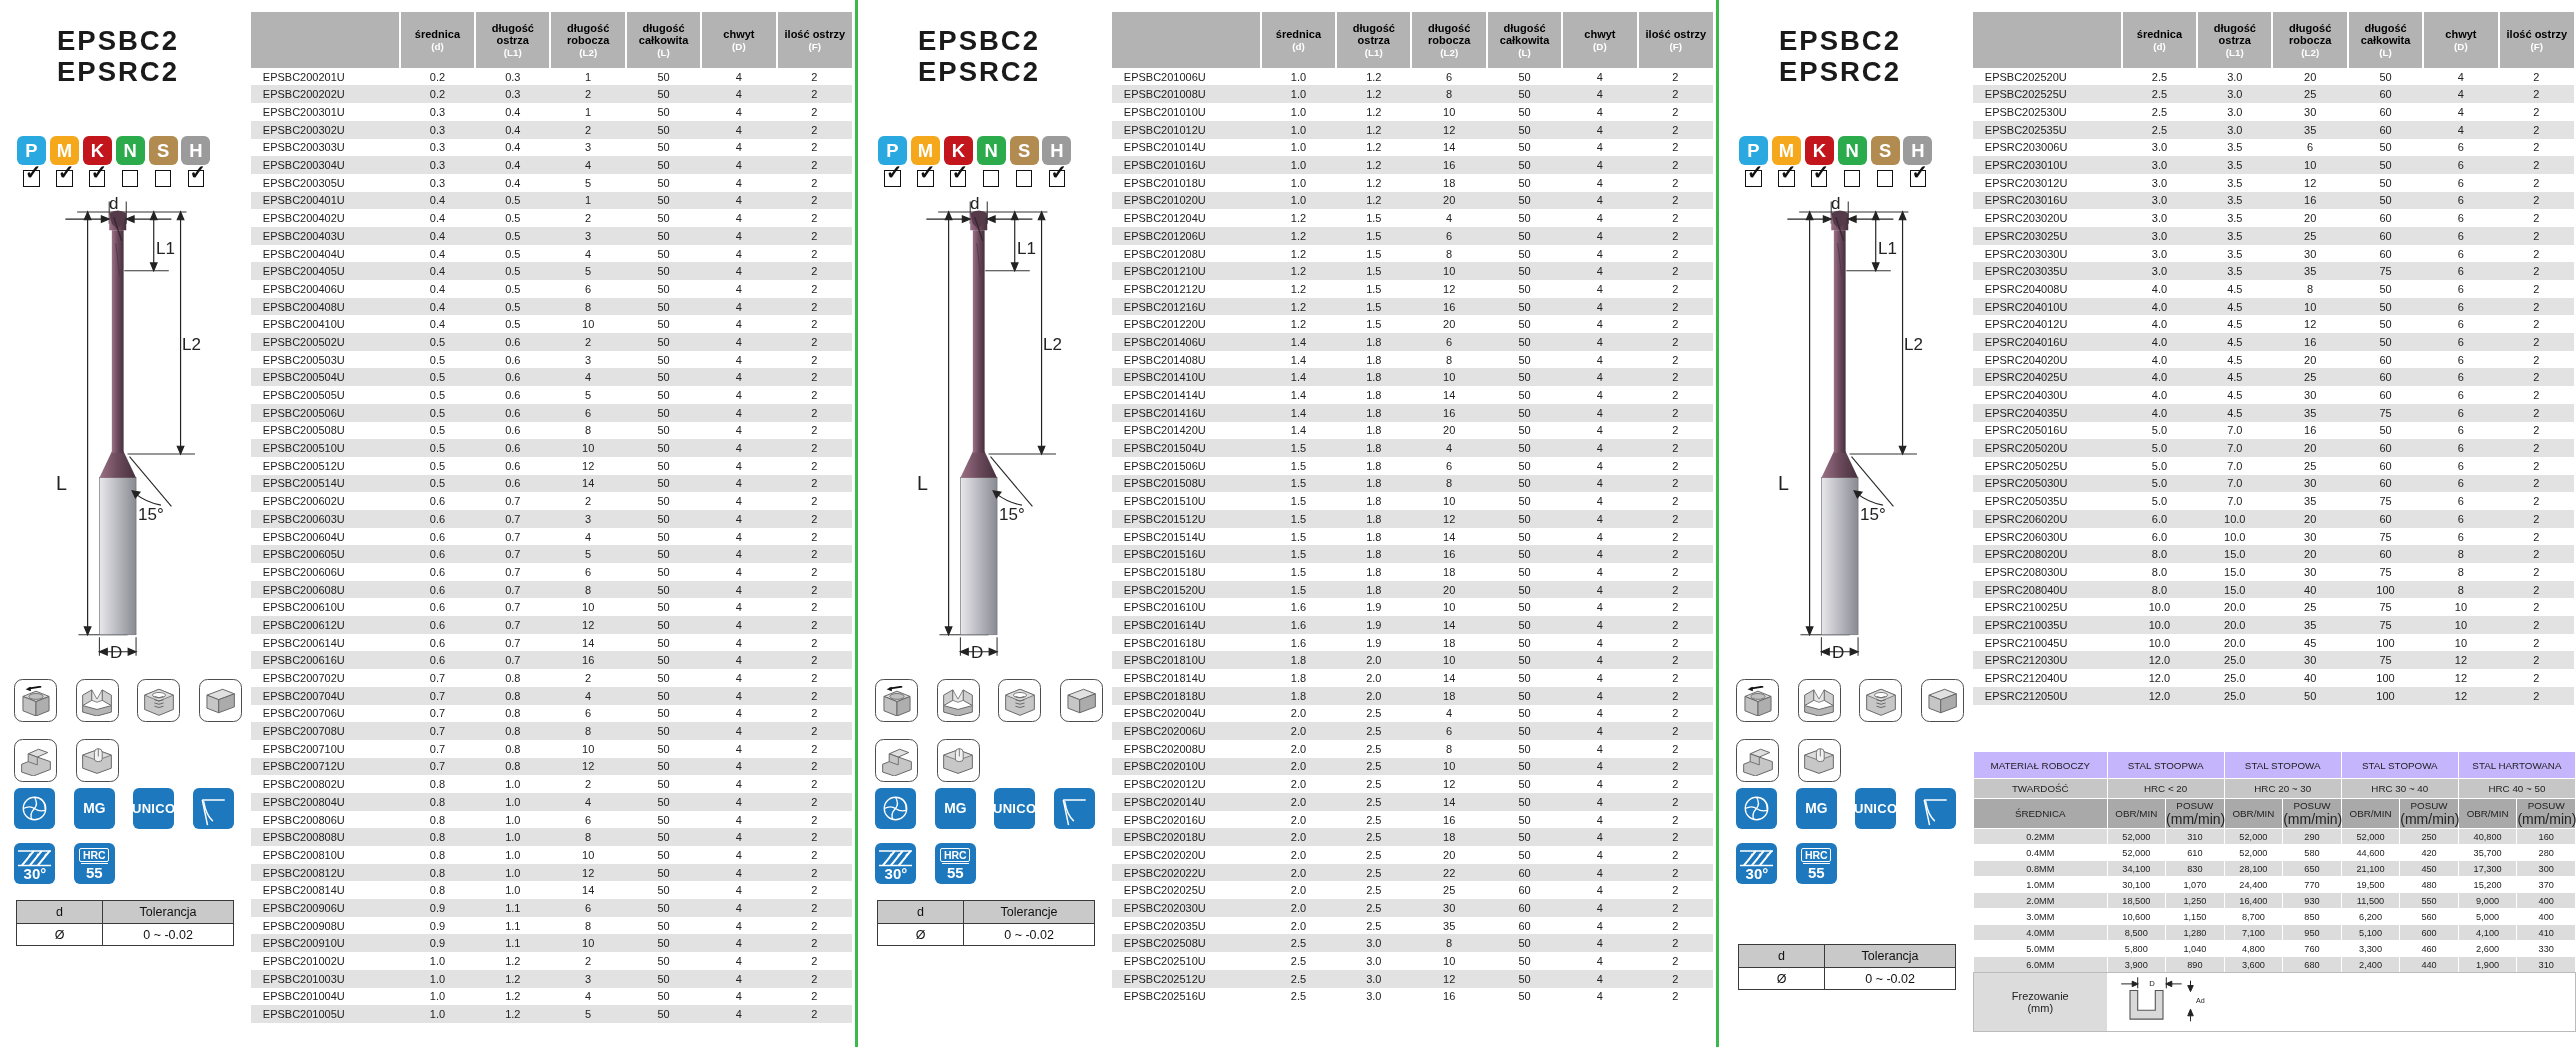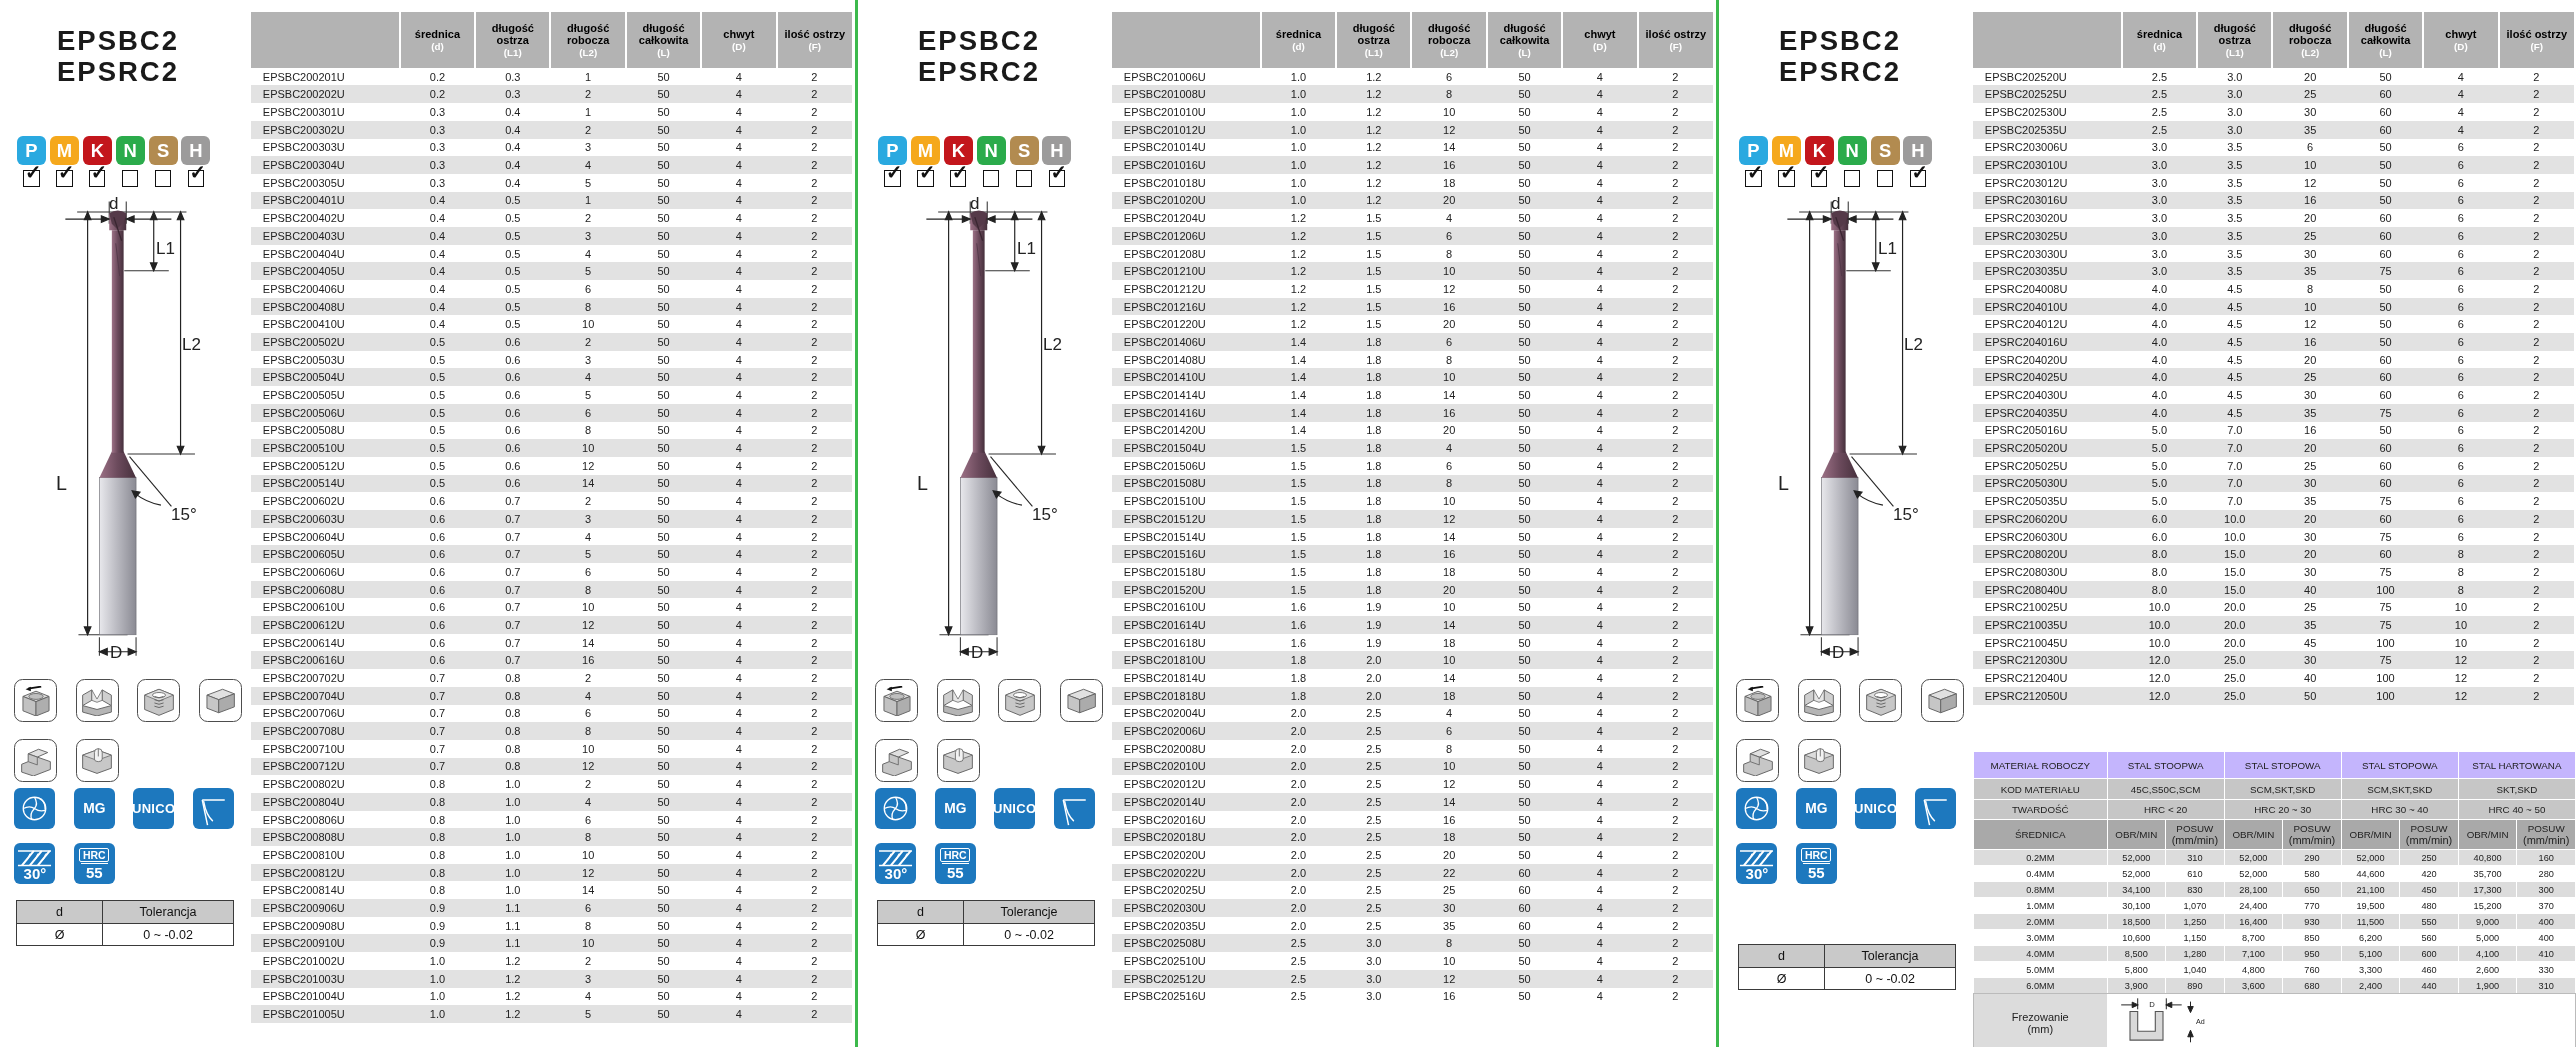--- a/index.html
+++ b/index.html
@@ -22,21 +22,21 @@
   .mat-box{width:14.4px;height:14.4px;border:1.6px solid #111;margin:5.2px auto 0;position:relative;background:#fff;}
   .tick{position:absolute;left:0.7px;top:-7.9px;font-size:19.7px;font-weight:bold;color:#111;line-height:1;}
 
   .drawing-wrap{position:absolute;left:13px;top:197px;width:216px;height:469px;}
   .drawing-wrap svg{width:216px;height:469px;}
   .dim-label{position:absolute;font-size:17px;color:#222;}
   .lbl-d{left:96px;top:-2.6px;}
   .lbl-l1{left:143px;top:42px;}
   .lbl-l2{left:169px;top:138px;}
   .lbl-l{left:43px;top:275px;font-size:19.7px;}
-  .lbl-15{left:125px;top:308px;margin-left:33px;}
+  .lbl-15{left:125px;top:308px;}
   .lbl-D{left:97px;top:446px;}
 
   .ops{position:absolute;left:14.4px;top:679px;width:236px;display:flex;flex-wrap:wrap;gap:17px 18.4px;}
   .op{width:41px;height:41px;border:1.6px solid #4d4d4d;border-radius:8.5px;display:flex;
       align-items:center;justify-content:center;background:#fff;}
   .op svg{width:34px;height:30px;}
 
   .blues{position:absolute;left:14.4px;top:788px;width:236px;display:flex;flex-wrap:wrap;gap:14.4px 18.4px;}
   .blue{width:41px;height:41px;border-radius:6px;background:#1d78be;color:#fff;
         display:flex;flex-direction:column;align-items:center;justify-content:center;position:relative;}
@@ -70,21 +70,21 @@
   
   table.mat{position:absolute;left:251px;top:751px;width:603px;border-collapse:separate;
             border-spacing:1.3px;table-layout:fixed;font-size:9.8px;color:#222;text-align:center;}
   table.mat col.ml{width:129px;}
   table.mat col.mc{width:56px;}
   table.mat td{vertical-align:middle;padding:0;}
   .mr-a td{background:#c4b5fd;height:26px;}
   .mr-b td{background:#c6c6c6;height:20.3px;}
   .mr-c td{background:#c6c6c6;height:19px;}
   .mr-d td{background:#a9a9a9;height:29px;}
-  .mr-d .fu{font-size:11px;}
+  .mr-d .fu{font-size:14px;}
   table.mat tbody.mdata td{height:15px;font-size:9.2px;}
   table.mat tbody.mdata tr:nth-child(odd) td{background:#dcdcdc;}
   .mr-f td{height:58px;background:#fff;}
   .mr-f td.fl{background:#dcdcdc;font-size:11px;}
   .mr-f{outline:0.7px solid #bbb;}
   .frez-cell{text-align:left;}
   .frez-cell svg{height:55px;}
 </style>
 </head>
 <body>
@@ -2055,27 +2055,20 @@
         <col class="mc">
       </colgroup>
     <tbody>
         <tr class="mr-a">
       <td>MATERIAŁ ROBOCZY</td>
       <td colspan="2">STAL STOOPWA</td>
       <td colspan="2">STAL STOPOWA</td>
       <td colspan="2">STAL STOPOWA</td>
       <td colspan="2">STAL HARTOWANA</td>
     </tr>
-    <tr class="mr-b">
-      <td>KOD MATERIAŁU</td>
-      <td colspan="2">45C,S50C,SCM</td>
-      <td colspan="2">SCM,SKT,SKD</td>
-      <td colspan="2">SCM,SKT,SKD</td>
-      <td colspan="2">SKT,SKD</td>
-    </tr>
     <tr class="mr-c">
       <td>TWARDOŚĆ</td>
       <td colspan="2">HRC &lt; 20</td>
       <td colspan="2">HRC 20 ~ 30</td>
       <td colspan="2">HRC 30 ~ 40</td>
       <td colspan="2">HRC 40 ~ 50</td>
     </tr>
     <tr class="mr-d">
       <td>ŚREDNICA</td>
       <td>OBR/MIN</td>

